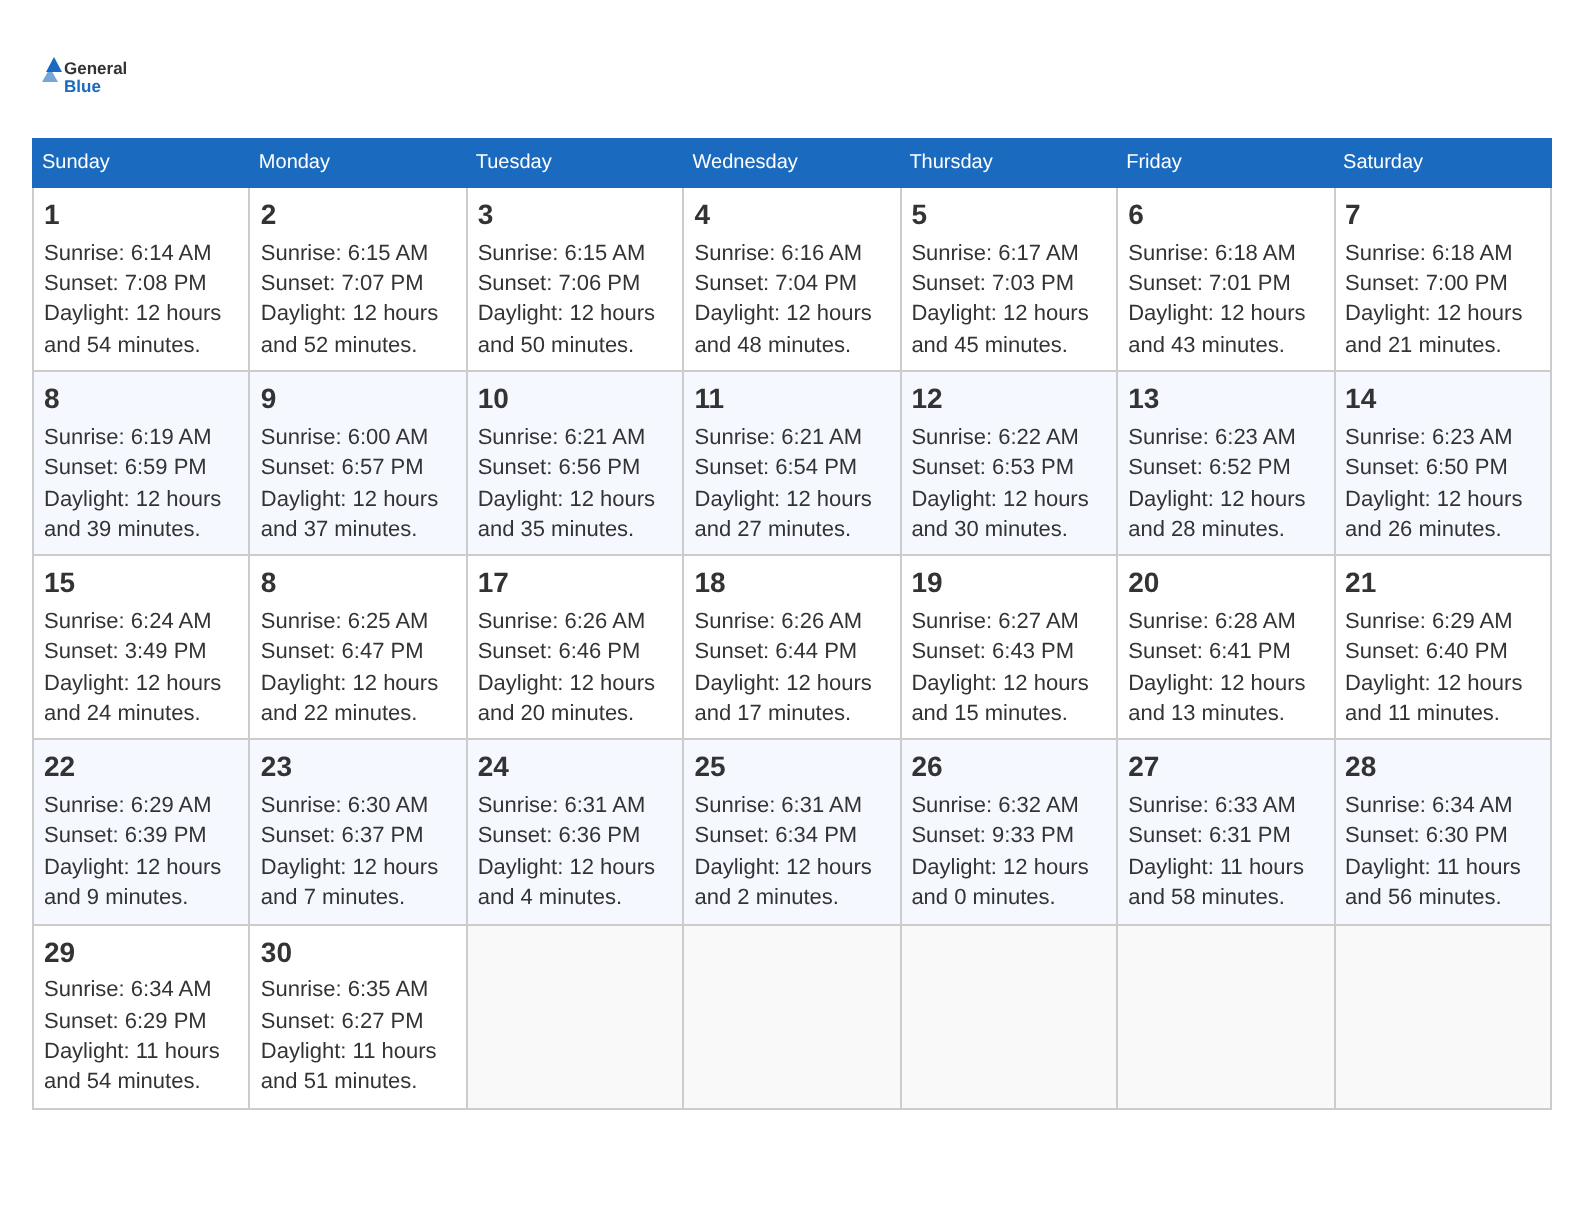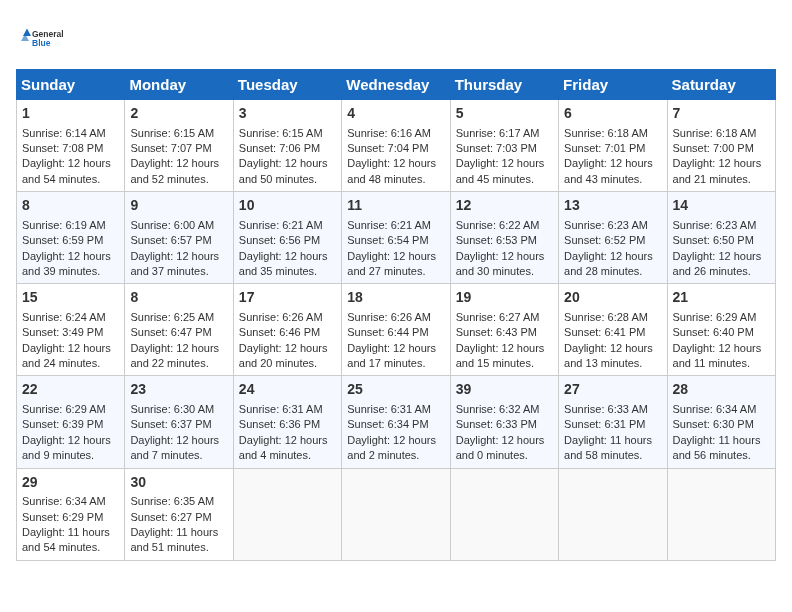--- a/index.html
+++ b/index.html
@@ -27,22 +27,22 @@
     .calendar-table {
       width: 100%;
       border-collapse: collapse;
       font-size: 11px;
     }
     .calendar-table th {
       background: #1a6bbf;
       color: #fff;
       padding: 6px 4px;
       text-align: left;
-      font-size: 15px;
-      font-weight: bold;
+      font-size: 10px;
+      font-weight: normal;
       border: 1px solid #1a6bbf;
     }
     .calendar-table td {
       vertical-align: top;
       padding: 4px 5px;
       border: 1px solid #ccc;
       width: calc(100% / 7);
       min-height: 80px;
       background: #fff;
       color: #333;
@@ -268,23 +268,23 @@
           <div>and 4 minutes.</div>
         </td>
         <td>
           <span class="day-number">25</span>
           <div>Sunrise: 6:31 AM</div>
           <div>Sunset: 6:34 PM</div>
           <div>Daylight: 12 hours</div>
           <div>and 2 minutes.</div>
         </td>
         <td>
-          <span class="day-number">39</span>
+          <span class="day-number">26</span>
           <div>Sunrise: 6:32 AM</div>
-          <div>Sunset: 6:33 PM</div>
+          <div>Sunset: 9:33 PM</div>
           <div>Daylight: 12 hours</div>
           <div>and 0 minutes.</div>
         </td>
         <td>
           <span class="day-number">27</span>
           <div>Sunrise: 6:33 AM</div>
           <div>Sunset: 6:31 PM</div>
           <div>Daylight: 11 hours</div>
           <div>and 58 minutes.</div>
         </td>

